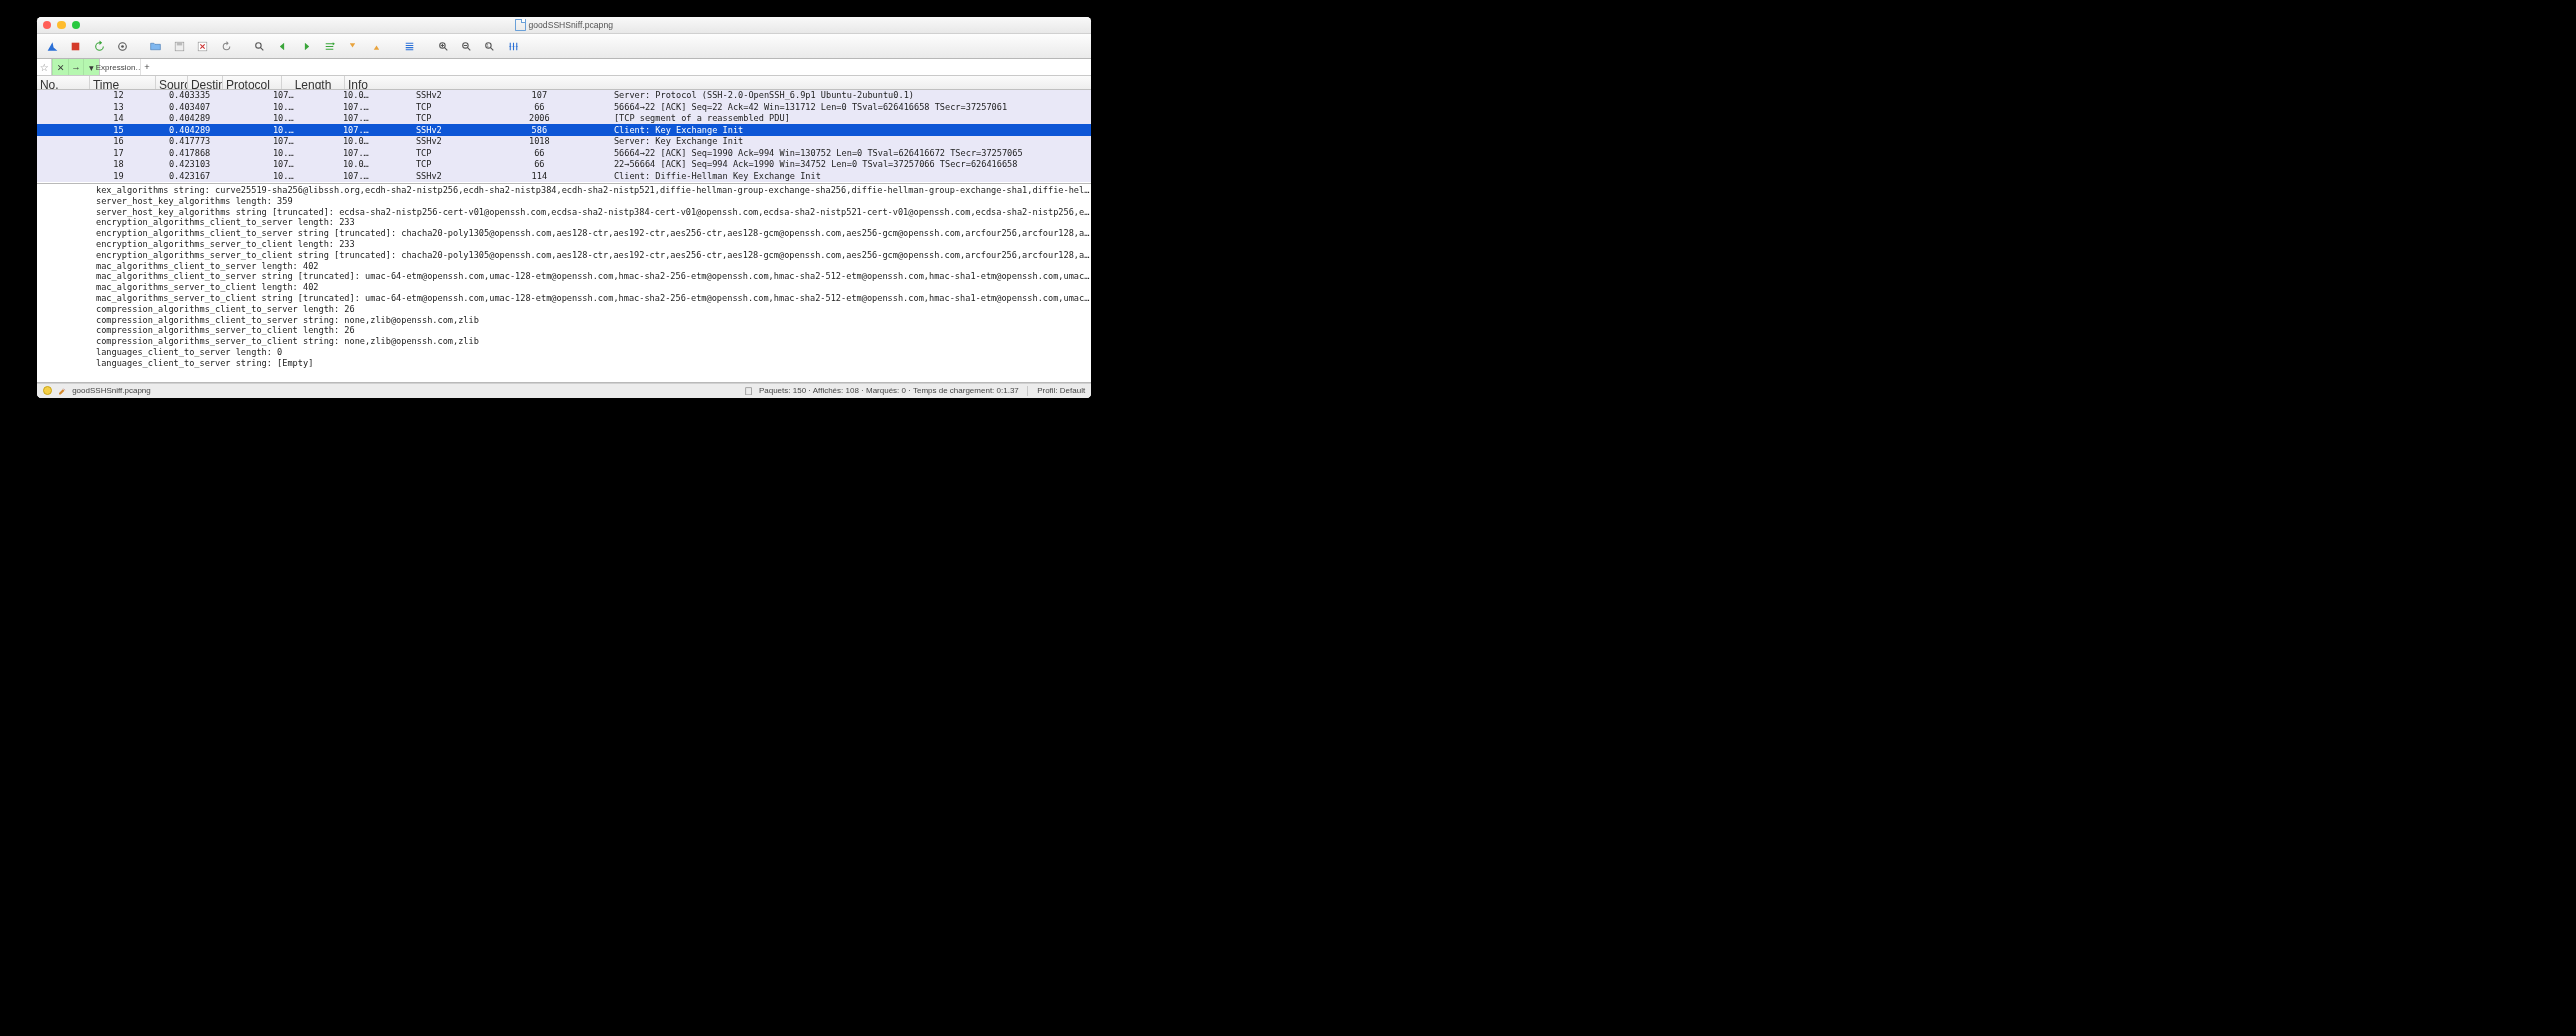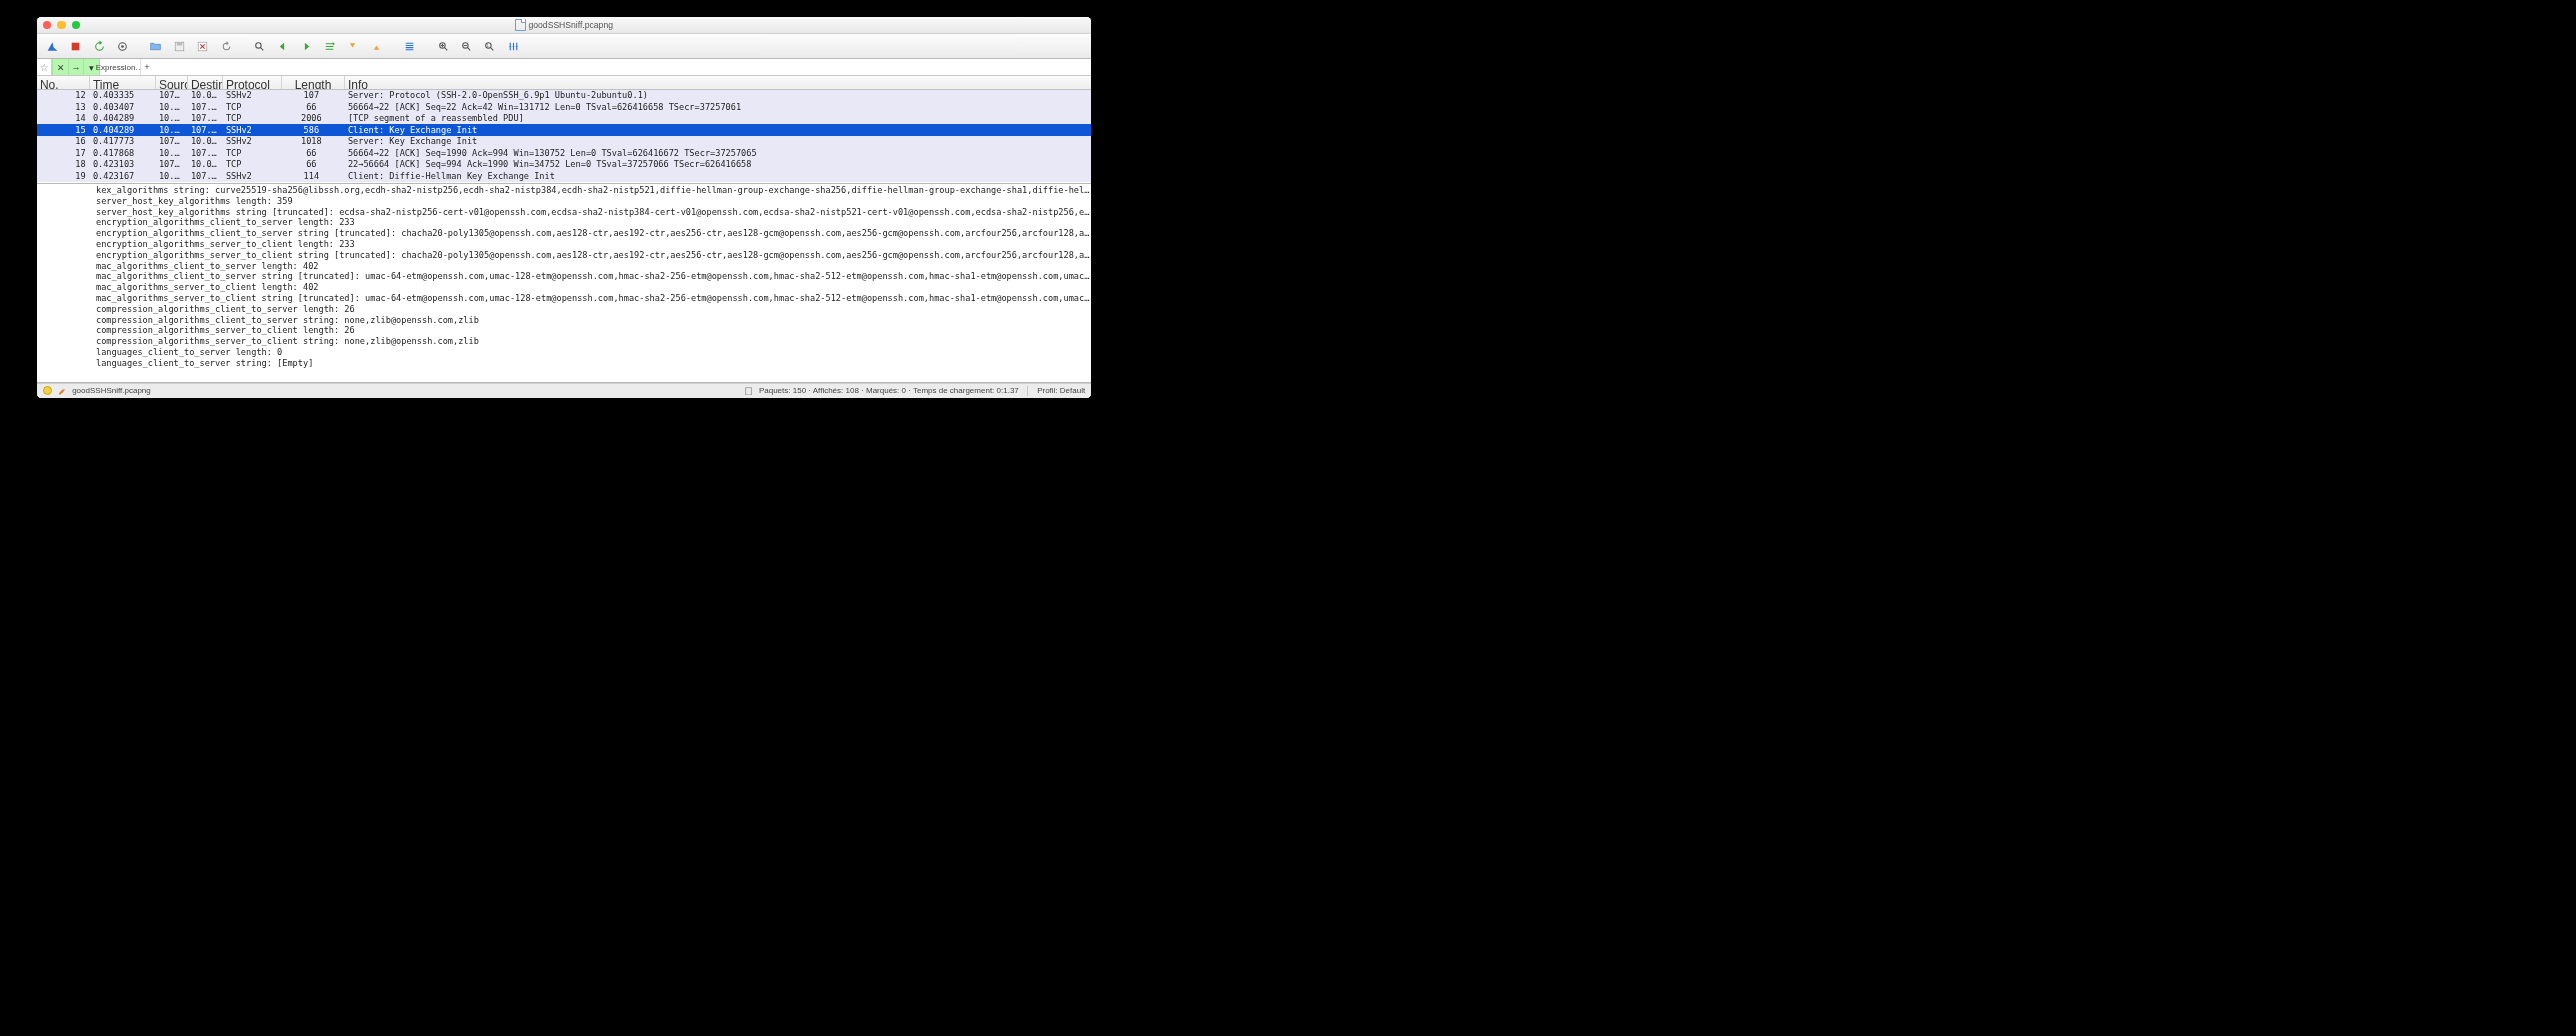--- a/index.html
+++ b/index.html
@@ -46,21 +46,21 @@
   .c-src{width:32px}
   .c-dst{width:35px}
   .c-proto{width:59px}
   .c-len{width:63px;text-align:center}
   .c-info{flex:1;border-right:none}
 
   .packets{height:93px;overflow:hidden;border-bottom:0.7px solid #b9b9b9;font:8.6px var(--mono);}
   .prow{height:11.5px;display:flex;white-space:nowrap;}
   .prow.alt{background:var(--row-alt);}
   .prow.sel{background:var(--row-sel);color:var(--row-sel-text);}
-  .pc{box-sizing:border-box;padding:0.7px 2.9px 0 2.9px;overflow:hidden;text-overflow:clip;}
+  .pc{box-sizing:border-box;padding:0.7px 2.9px 0 2.9px;overflow:hidden;text-overflow:clip;margin-left:38px;}
   .pc-no{width:53px;text-align:right;padding-right:4.3px}
   .pc-time{width:66px}
   .pc-src{width:32px}
   .pc-dst{width:35px}
   .pc-proto{width:59px}
   .pc-len{width:63px;text-align:center;padding-right:7.2px}
   .pc-info{flex:1}
 
   .details{flex:1;overflow:hidden;background:#fff;font:8.6px var(--mono);padding:1.4px 0 0 59px;line-height:10.8px;white-space:nowrap;border-bottom:0.7px solid #b9b9b9;}
   .details div{overflow:hidden;text-overflow:ellipsis;}

